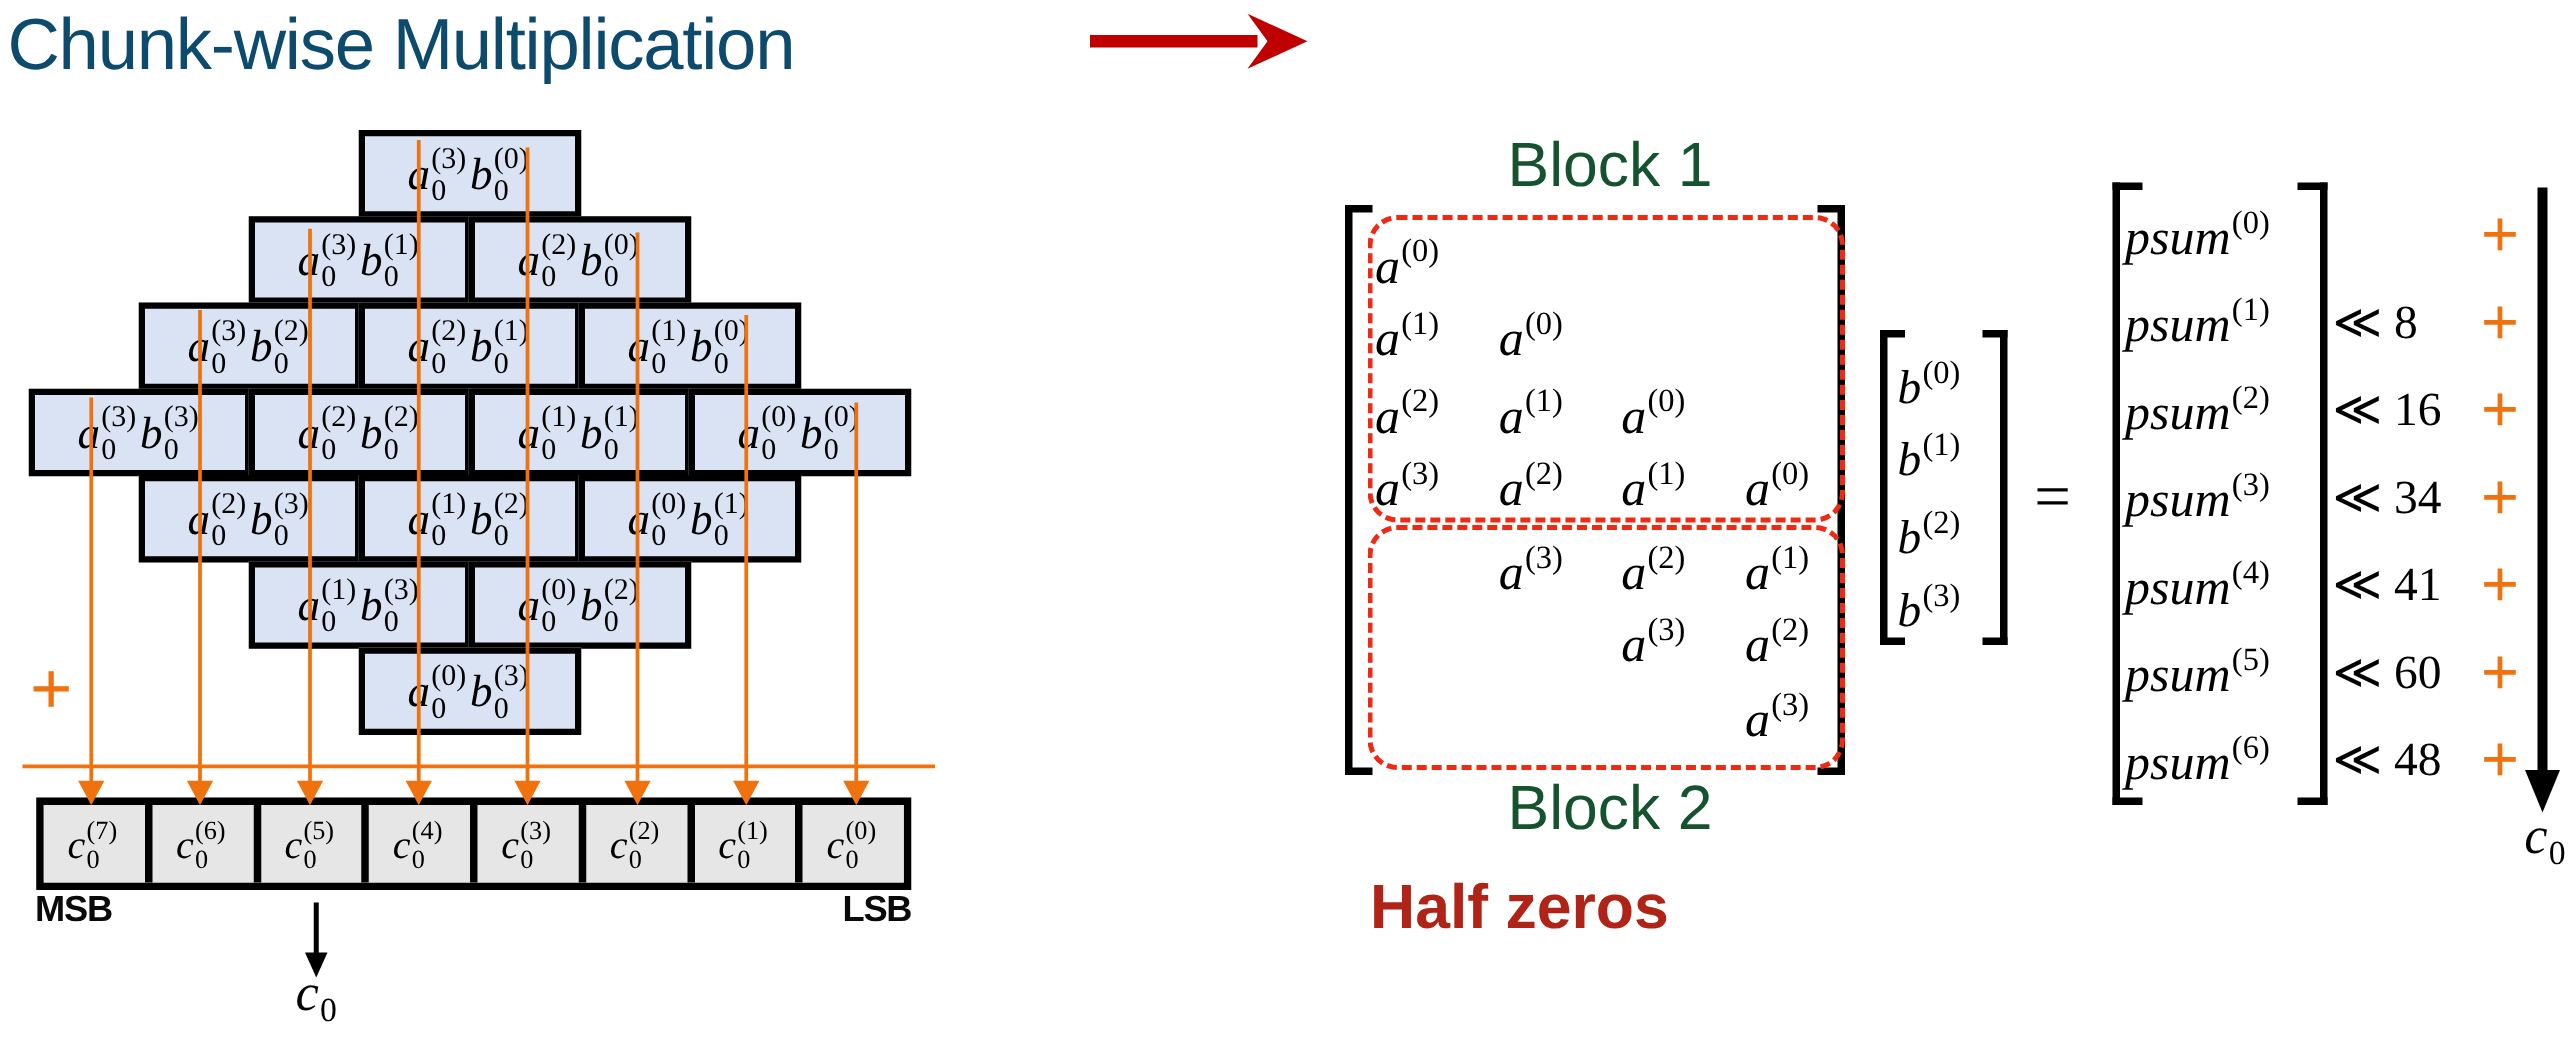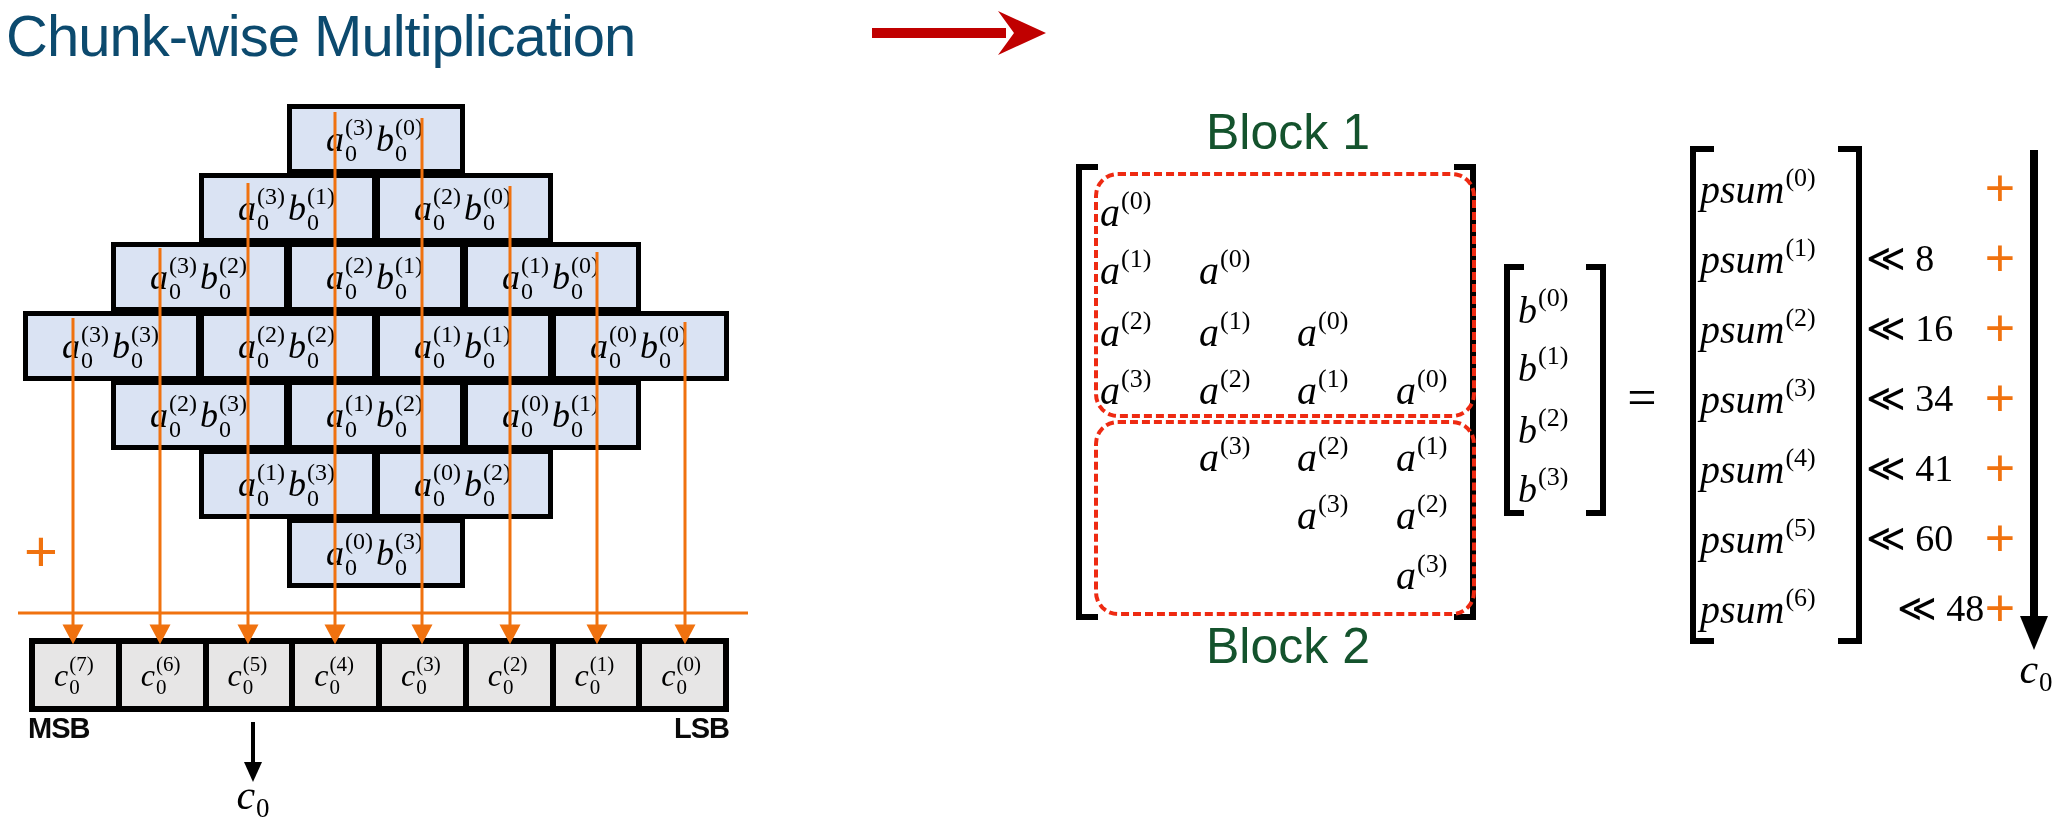--- a/index.html
+++ b/index.html
@@ -369,20 +369,21 @@
 
   <div class="cterm" style="left:213px;top:774px;width:80px;">
     <span class="term big">
         <i class="v">c</i>
         <span class="subonly">0</span>
       </span>
   </div>
 
   <div class="lbl" style="left:1118px;top:106px;width:340px;">Block 1</div>
   <div class="lbl" style="left:1118px;top:620px;width:340px;">Block 2</div>
+  <div class="halfzeros" style="left:1096px;top:696px;">Half zeros</div>
 
   <div class="br bl" style="left:1076px;top:164px;width:22px;height:456px;"></div>
   <div class="br brr" style="left:1454px;top:164px;width:22px;height:456px;"></div>
 
   <div class="dashedbox" style="left:1094px;top:172px;width:382px;height:246px;"></div>
   <div class="dashedbox" style="left:1094px;top:420px;width:382px;height:196px;"></div>
 
   <div id="matrix-entries">
       <div class="entry" style="left: 1100px; top: 186px;">
         <i>a</i>
@@ -504,21 +505,21 @@
         <i>psum</i>
         <sup>(6)</sup>
       </div>
     </div>
   <div id="shift-labels">
       <div class="shift" style="left: 1866px; top: 239px;">≪ 8</div>
       <div class="shift" style="left: 1866px; top: 309px;">≪ 16</div>
       <div class="shift" style="left: 1866px; top: 379px;">≪ 34</div>
       <div class="shift" style="left: 1866px; top: 449px;">≪ 41</div>
       <div class="shift" style="left: 1866px; top: 519px;">≪ 60</div>
-      <div class="shift" style="left: 1866px; top: 589px; margin-left: 31px;">≪ 48</div>
+      <div class="shift" style="left: 1866px; top: 589px;">≪ 48</div>
     </div>
   <div id="plus-signs">
       <div class="plus" style="left: 1978px; top: 162px;">+</div>
       <div class="plus" style="left: 1978px; top: 232px;">+</div>
       <div class="plus" style="left: 1978px; top: 302px;">+</div>
       <div class="plus" style="left: 1978px; top: 372px;">+</div>
       <div class="plus" style="left: 1978px; top: 442px;">+</div>
       <div class="plus" style="left: 1978px; top: 512px;">+</div>
       <div class="plus" style="left: 1978px; top: 582px;">+</div>
     </div>

